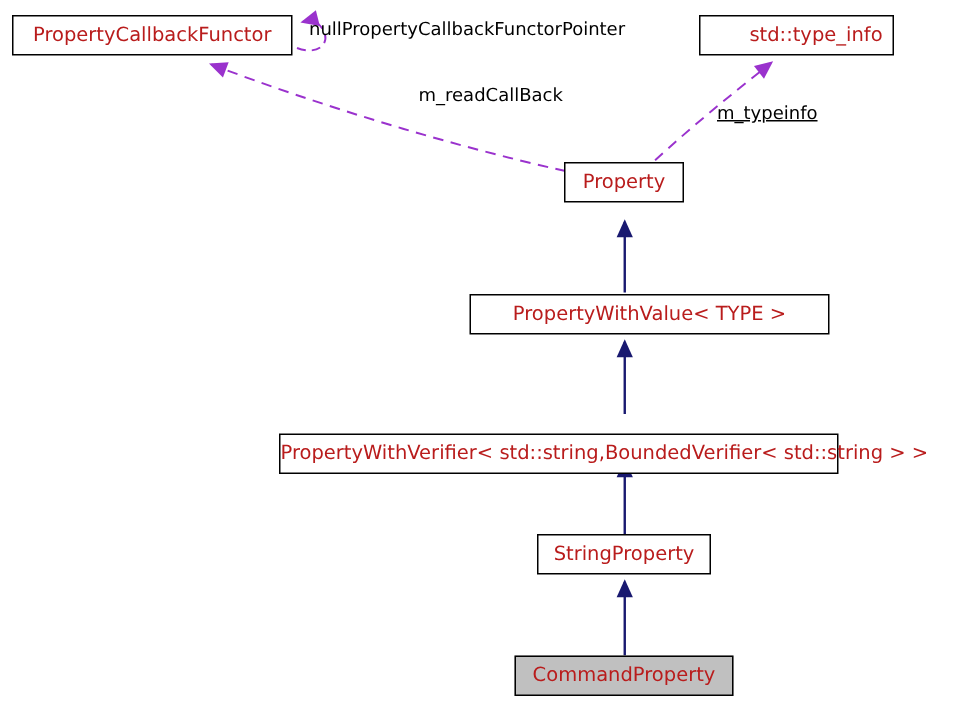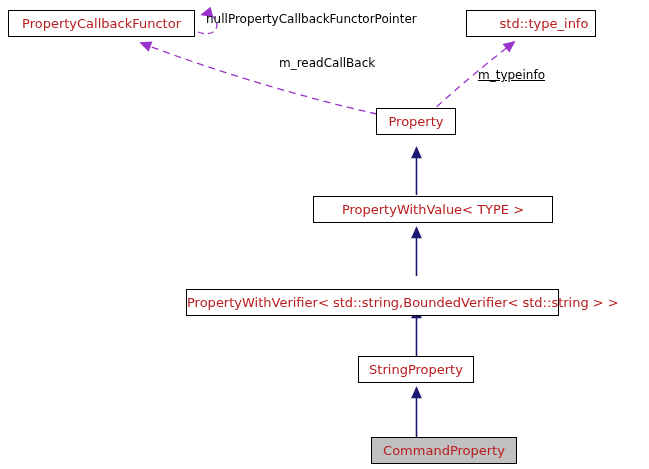--- a/index.html
+++ b/index.html
@@ -79,21 +79,21 @@
   <div class="node" style="left:466px; top:10px; width:130px;padding-left:26px;">std::type_info</div>
 
   <div class="node" style="left:376px; top:108px; width:80px;">Property</div>
 
   <div class="node" style="left:313px; top:196px; width:240px;">PropertyWithValue&lt; TYPE &gt;</div>
 
   <div class="node" style="left:186px; top:289px; width:373px;">PropertyWithVerifier&lt; std::string,BoundedVerifier&lt; std::string &gt; &gt;</div>
 
   <div class="node" style="left:358px; top:356px; width:116px;">StringProperty</div>
 
-  <div class="node highlight" style="left:343px; top:437px; width:146px;margin-left:28px;">CommandProperty</div>
+  <div class="node highlight" style="left:343px; top:437px; width:146px;">CommandProperty</div>
 
   <div class="edge-label" style="left:206px; top:12px;">nullPropertyCallbackFunctorPointer</div>
 
   <div class="edge-label center" style="left:279px; top:56px; width:150px;">
     <span>m_readCallBack</span><br>
   </div>
 
   <div class="edge-label" style="left:478px; top:68px;text-decoration:underline;">m_typeinfo</div>
 
 </div>

